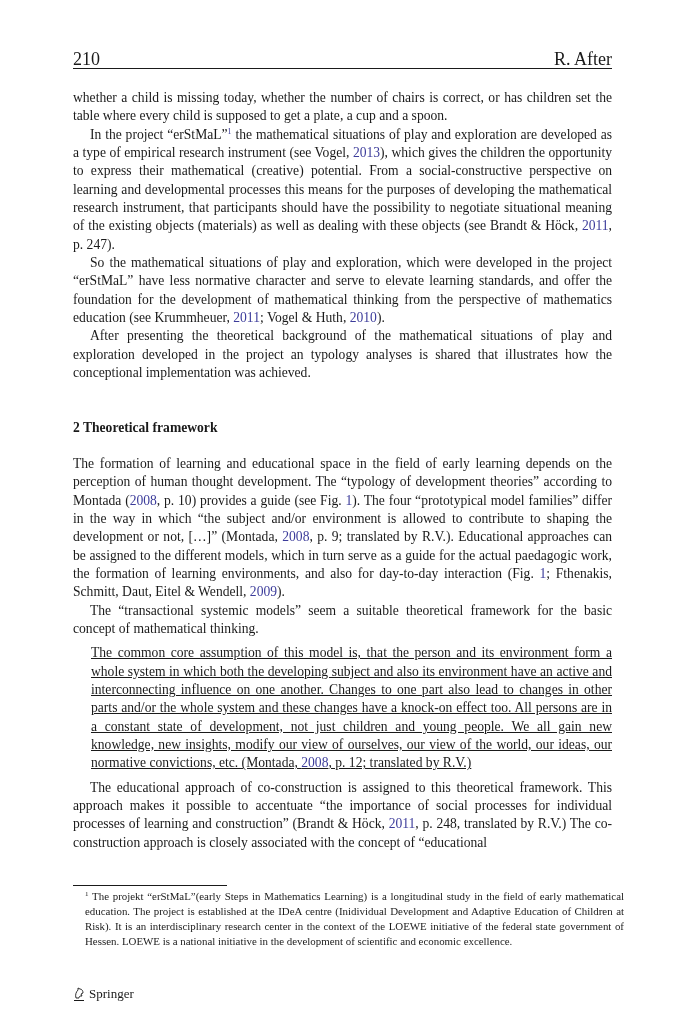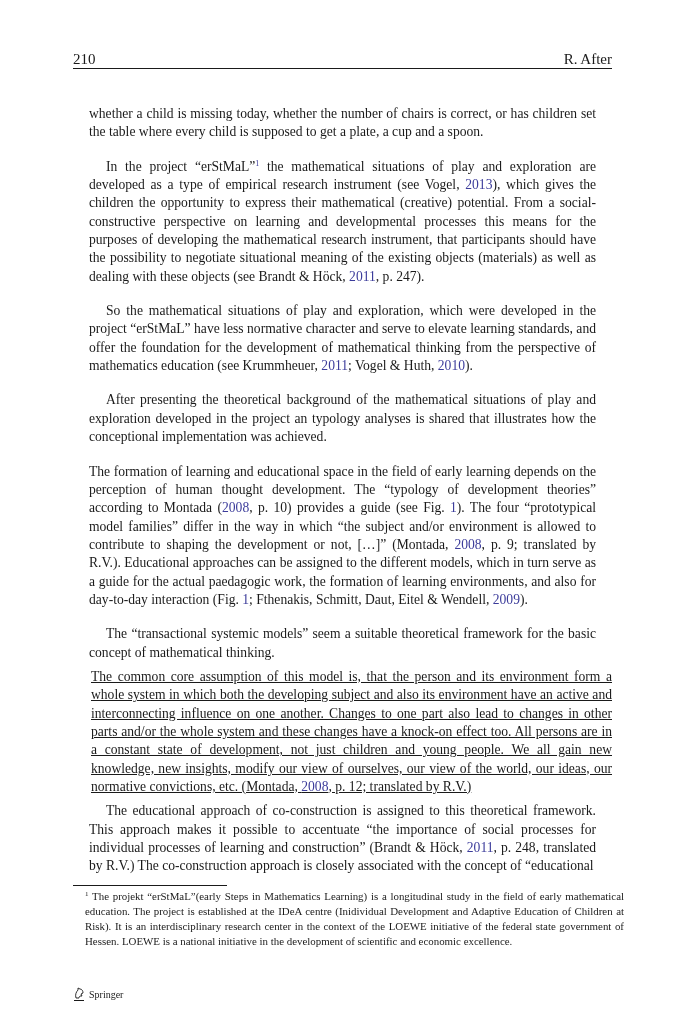--- a/index.html
+++ b/index.html
@@ -5,51 +5,51 @@
   html, body { margin: 0; padding: 0; background: #ffffff; }
   body {
     width: 683px; height: 1036px; position: relative; overflow: hidden;
     font-family: "Liberation Serif", "DejaVu Serif", serif;
     color: #1a1a1a;
   }
   .page { position: absolute; left: 73px; top: 0; width: 539px; }
   .running-head {
     position: absolute; top: 52px; left: 0; width: 539px;
     display: flex; justify-content: space-between;
-    font-size: 15px; line-height: 14px;
+    font-size: 18px; line-height: 14px;
   }
   .head-rule {
     position: absolute; top: 68px; left: 0; width: 539px;
     border-top: 1.6px solid #1a1a1a;
   }
   .body-text {
     position: absolute; top: 89px; left: 0; width: 539px;
     font-size: 13.6px; line-height: 18.35px; text-align: justify;
   }
-  .body-text p { margin: 16px; }
+  .body-text p { margin: 0; }
   .indent { text-indent: 17px; }
   a.cite { color: #3b3b9a; text-decoration: none; }
   sup { font-size: 8px; line-height: 0; vertical-align: 5px; }
   .section-heading {
     font-weight: bold; font-size: 13.6px; margin: 36px 0 18px 0 !important;
   }
   .blockquote { margin: 2px 0 4px 18px !important; width: 521px; text-decoration: underline; }
   .footnote-rule {
     position: absolute; top: 885px; left: 0; width: 154px;
     border-top: 1px solid #1a1a1a;
   }
   .footnote {
     position: absolute; top: 889px; left: 12px; width: 539px;
     font-size: 10.9px; line-height: 15px; text-align: justify;
   }
   .footnote sup { font-size: 7px; vertical-align: 4px; }
   .publisher {
     position: absolute; top: 986px; left: 0;
     display: flex; align-items: center; gap: 4px;
-    font-size: 10px;
+    font-size: 13px;
   }
   .springer-icon { width: 12px; height: 16px; }
 </style>
 </head>
 <body>
 
 <div class="page">
 
   <div class="running-head">
     <span>210</span>
@@ -59,20 +59,21 @@
 
   <div class="body-text">
     <p>whether a child is missing today, whether the number of chairs is correct, or has children set the table where every child is supposed to get a plate, a cup and a spoon.</p>
 
     <p class="indent"><span>In the project “erStMaL”</span><sup><a class="cite" href="#">1</a></sup><span> the mathematical situations of play and exploration are developed as a type of empirical research instrument (see Vogel, </span><a class="cite" href="#">2013</a><span>), which gives the children the opportunity to express their mathematical (creative) potential. From a social-constructive perspective on learning and developmental processes this means for the purposes of developing the mathematical research instrument, that participants should have the possibility to negotiate situational meaning of the existing objects (materials) as well as dealing with these objects (see Brandt &amp; Höck, </span><a class="cite" href="#">2011</a><span>, p. 247).</span></p>
 
     <p class="indent"><span>So the mathematical situations of play and exploration, which were developed in the project “erStMaL” have less normative character and serve to elevate learning standards, and offer the foundation for the development of mathematical thinking from the perspective of mathematics education (see Krummheuer, </span><a class="cite" href="#">2011</a><span>; Vogel &amp; Huth, </span><a class="cite" href="#">2010</a><span>).</span></p>
 
     <p class="indent">After presenting the theoretical background of the mathematical situations of play and exploration developed in the project an typology analyses is shared that illustrates how the conceptional implementation was achieved.</p>
 
+    <p class="section-heading">2 Theoretical framework</p>
 
     <p><span>The formation of learning and educational space in the field of early learning depends on the perception of human thought development. The “typology of development theories” according to Montada (</span><a class="cite" href="#">2008</a><span>, p. 10) provides a guide (see Fig. </span><a class="cite" href="#">1</a><span>). The four “prototypical model families” differ in the way in which “the subject and/or environment is allowed to contribute to shaping the development or not, […]” (Montada, </span><a class="cite" href="#">2008</a><span>, p. 9; translated by R.V.). Educational approaches can be assigned to the different models, which in turn serve as a guide for the actual paedagogic work, the formation of learning environments, and also for day-to-day interaction (Fig. </span><a class="cite" href="#">1</a><span>; Fthenakis, Schmitt, Daut, Eitel &amp; Wendell, </span><a class="cite" href="#">2009</a><span>).</span></p>
 
     <p class="indent" style="margin-bottom:6px;">The “transactional systemic models” seem a suitable theoretical framework for the basic concept of mathematical thinking.</p>
 
     <p class="blockquote"><span>The common core assumption of this model is, that the person and its environment form a whole system in which both the developing subject and also its environment have an active and interconnecting influence on one another. Changes to one part also lead to changes in other parts and/or the whole system and these changes have a knock-on effect too. All persons are in a constant state of development, not just children and young people. We all gain new knowledge, new insights, modify our view of ourselves, our view of the world, our ideas, our normative convictions, etc. (Montada, </span><a class="cite" href="#">2008</a><span>, p. 12; translated by R.V.)</span></p>
 
     <p class="indent" style="margin-top:6px;"><span>The educational approach of co-construction is assigned to this theoretical framework. This approach makes it possible to accentuate “the importance of social processes for individual processes of learning and construction” (Brandt &amp; Höck, </span><a class="cite" href="#">2011</a><span>, p. 248, translated by R.V.) The co-construction approach is closely associated with the concept of “educational</span></p>
   </div>
 

